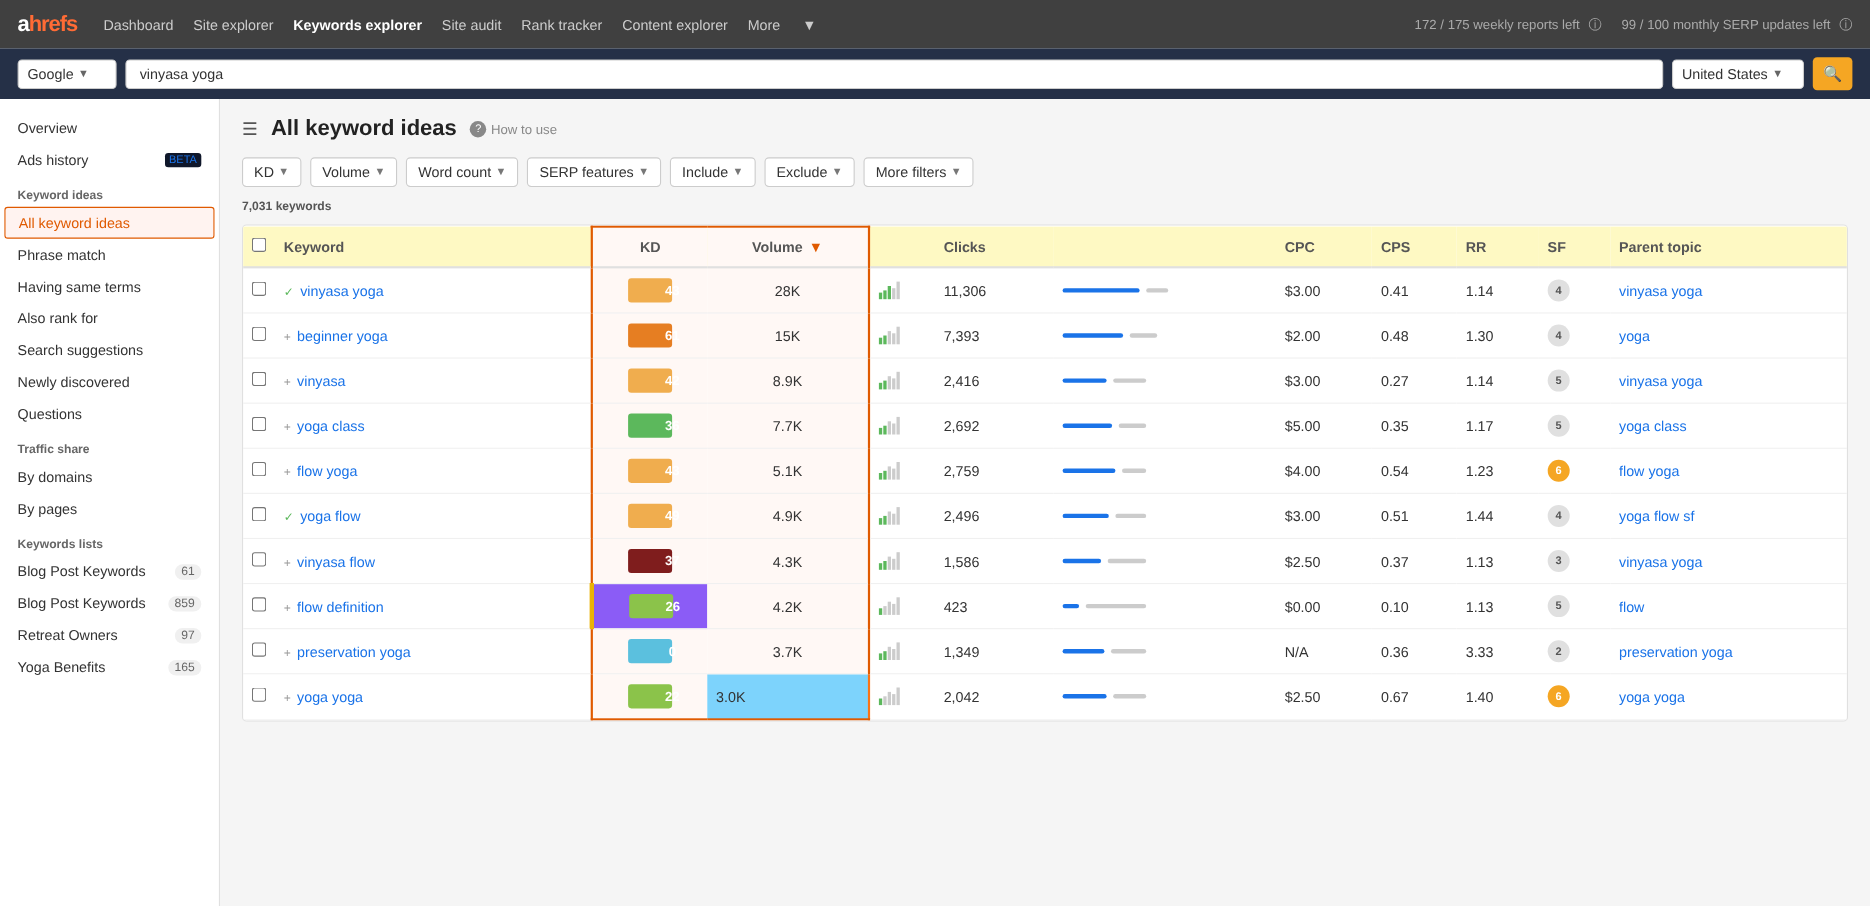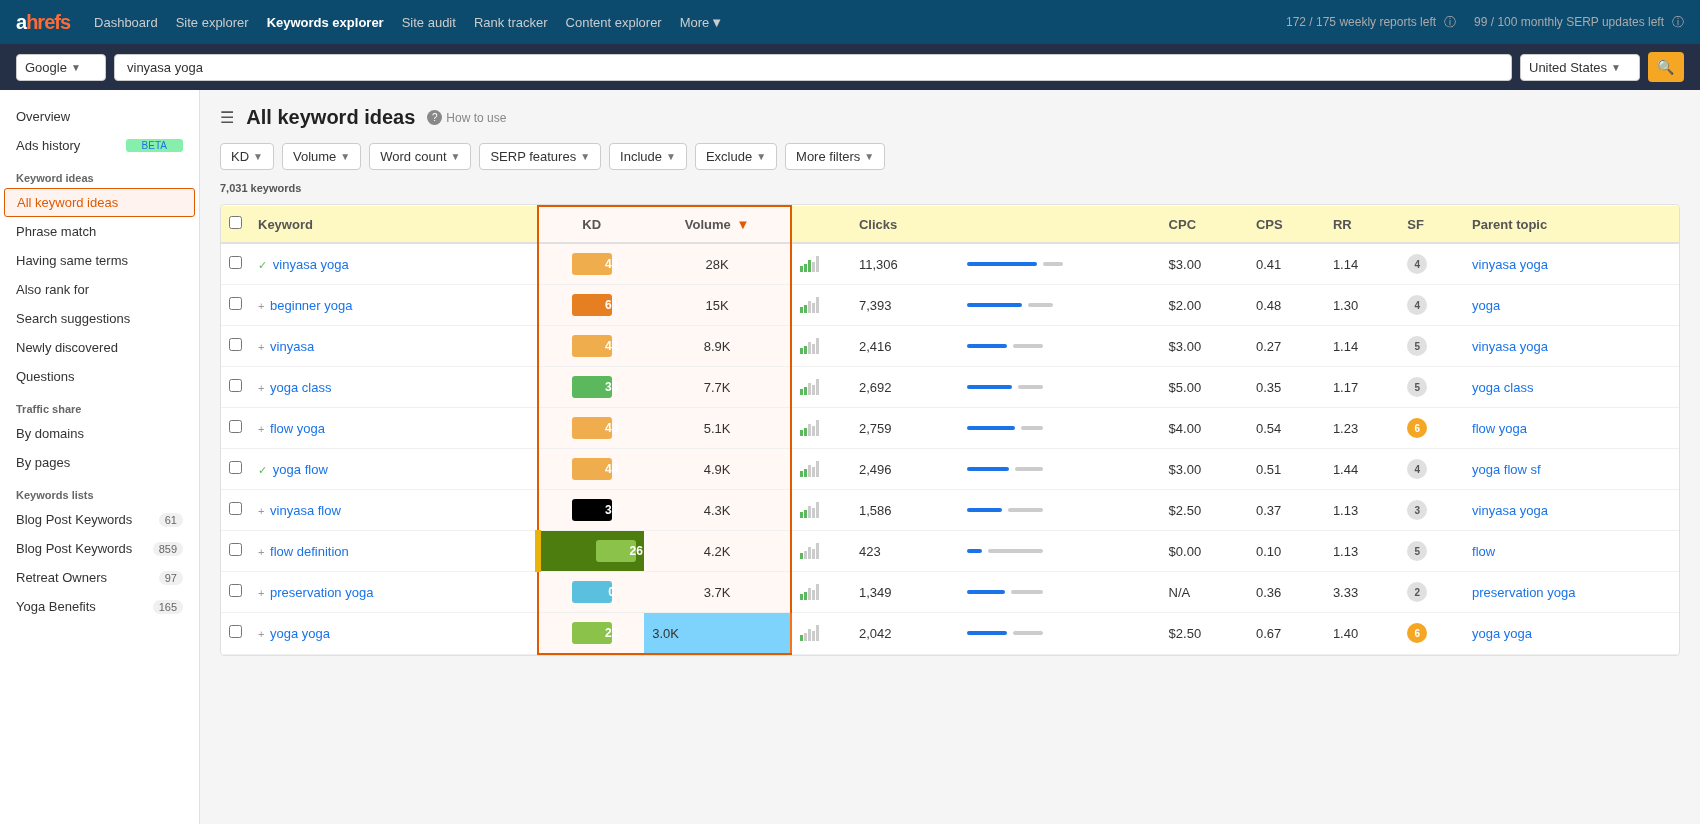--- a/index.html
+++ b/index.html
@@ -1,20 +1,20 @@
 <!DOCTYPE html>
 <html><head>
   <meta charset="utf-8">
   <style>
     * { box-sizing: border-box; margin: 0; padding: 0; }
     body { font-family: -apple-system, BlinkMacSystemFont, 'Segoe UI', Arial, sans-serif; font-size: 13px; color: #333; background: #f5f5f5; }
 
     
     .top-nav {
-      background: #0c4a6e;
+      background: #404040;
       display: flex;
       align-items: center;
       padding: 0 16px;
       height: 44px;
     }
     .top-nav .logo {
       color: #ff6b35;
       font-size: 20px;
       font-weight: bold;
       margin-right: 24px;
@@ -30,21 +30,21 @@
     .nav-links a {
       color: #ccc;
       text-decoration: none;
       font-size: 13px;
       white-space: nowrap;
     }
     .nav-links a.active { color: #fff; font-weight: 600; }
     .nav-links .more-btn {
       display: flex;
       align-items: center;
-      gap: 1px;
+      gap: 20px;
       color: #ccc;
       cursor: pointer;
     }
     .nav-right {
       display: flex;
       align-items: center;
       gap: 8px;
       font-size: 12px;
       color: #aaa;
     }
@@ -144,23 +144,23 @@
       text-transform: none;
     }
     .sidebar-badge {
       background: #f0f0f0;
       border-radius: 10px;
       padding: 1px 6px;
       font-size: 11px;
       color: #666;
     }
     .sidebar-beta {
-      background: #86efac;
+      background: #0f172a;
       border-radius: 3px;
-      padding: 1px 16px;
+      padding: 1px 4px;
       font-size: 10px;
       color: #1a73e8;
       margin-left: 4px;
     }
 
     
     .main-content {
       flex: 1;
       overflow-y: auto;
       padding: 16px 20px;
@@ -743,21 +743,21 @@
   </tr>
             <tr>
     <td class="checkbox-cell">
       <input type="checkbox" style="">
     </td>
     <td class="keyword-link">
       <span class="plus-icon">+</span>
       <a href="#">vinyasa flow</a>
     </td>
     <td style="border-left: 2px solid #e05a00;background:#fff8f5; text-align:center">
-      <span class="kd-badge" style="background:#000000">37</span>
+      <span class="kd-badge" style="background:#7f1d1d">37</span>
     </td>
     <td style="border-right: 2px solid #e05a00;background:#fff8f5; text-align:center">
       4.3K
     </td>
     <td>
       <div class="mini-bar">
                   <span style="height:6px;background:#5cb85c"></span>
                   <span style="height:8px;background:#5cb85c"></span>
                   <span style="height:12px;background:#ccc"></span>
                   <span style="height:10px;background:#ccc"></span>
@@ -782,21 +782,21 @@
     </td>
   </tr>
             <tr>
     <td class="checkbox-cell">
       <input type="checkbox" style="">
     </td>
     <td class="keyword-link">
       <span class="plus-icon">+</span>
       <a href="#">flow definition</a>
     </td>
-    <td style="border-left: 6px solid #eab308;background:#4d7c0f; text-align:right">
+    <td style="border-left: 4px solid #eab308;background:#8b5cf6; text-align:center">
       <span class="kd-badge" style="background:#8bc34a">26</span>
     </td>
     <td style="border-right: 2px solid #e05a00;background:#fff8f5; text-align:center">
       4.2K
     </td>
     <td>
       <div class="mini-bar">
                   <span style="height:6px;background:#5cb85c"></span>
                   <span style="height:8px;background:#ccc"></span>
                   <span style="height:12px;background:#ccc"></span>

